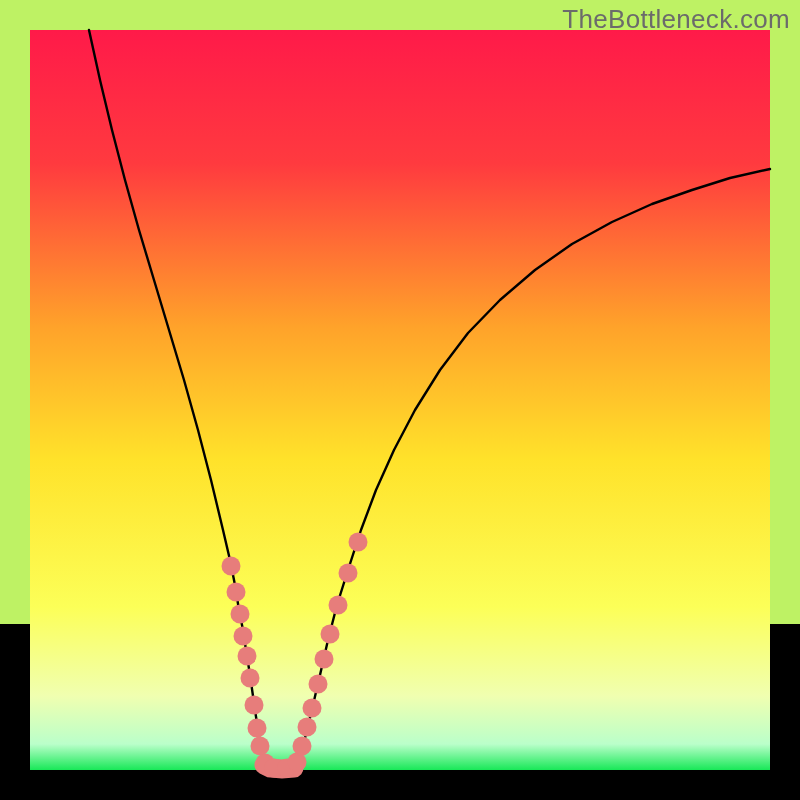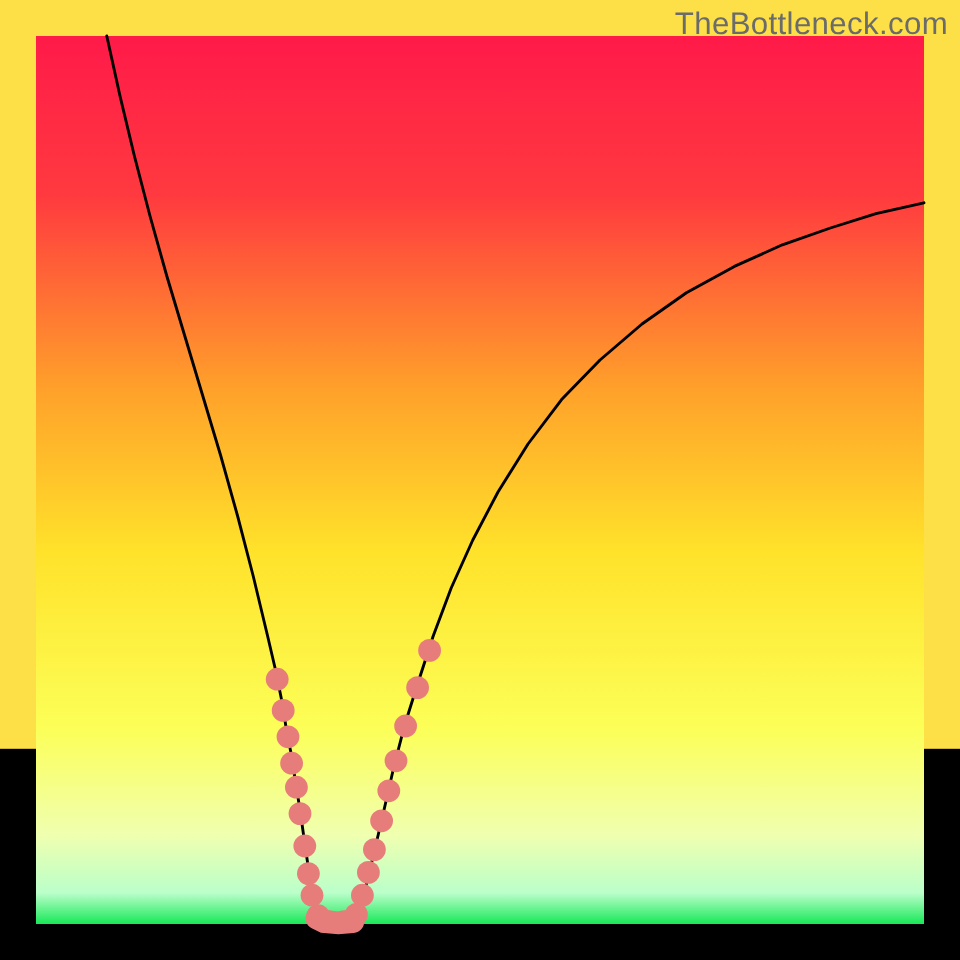--- a/index.html
+++ b/index.html
@@ -10,21 +10,21 @@
     overflow: hidden;
     background: #000;
     font-family: Arial, Helvetica, sans-serif;
   }
   .frame {
     position: absolute;
     left: 0;
     top: 0;
     width: 800px;
     height: 624px;
-    background: #fde047;
+    background: #bef264;
   }
   .plot {
     position: absolute;
     left: 30px;
     top: 30px;
     width: 740px;
     height: 740px;
     
   }
   .watermark {

